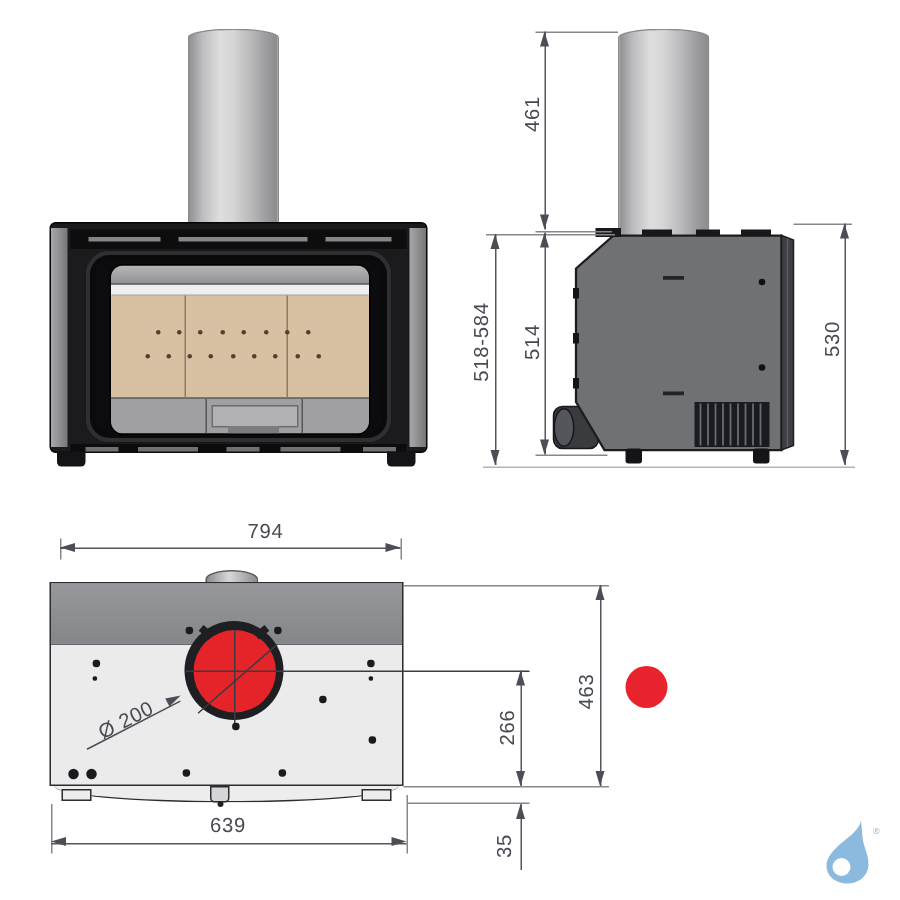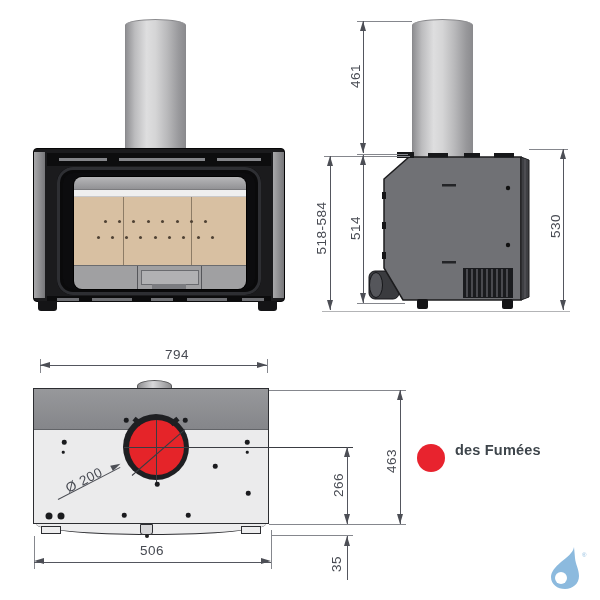--- a/index.html
+++ b/index.html
@@ -224,21 +224,21 @@
     <div class="hline" style="left:40px;top:365px;width:227px;"></div>
     <div class="ar ar-left" style="left:40px;top:361.5px;"></div>
     <div class="ar ar-right" style="left:257px;top:361.5px;"></div>
     <div class="dlab" style="left:167px;top:354px;margin-left:10px;">794</div>
   </div>
 
   <div>
     <div class="hline" style="left:34px;top:561.5px;width:237px;"></div>
     <div class="ar ar-left" style="left:34px;top:558px;"></div>
     <div class="ar ar-right" style="left:261px;top:558px;"></div>
-    <div class="dlab" style="left:152px;top:550px;">506</div>
+    <div class="dlab" style="left:152px;top:550px;">639</div>
   </div>
 
   <div>
     <div class="vline" style="left:363px;top:21px;height:132px;"></div>
     <div class="ar ar-up" style="left:359.5px;top:21px;"></div>
     <div class="ar ar-down" style="left:359.5px;top:143px;"></div>
     <div class="dlab rot" style="left:355px;top:76px;">461</div>
   </div>
 
   <div>
@@ -278,21 +278,20 @@
 
   <div>
     <div class="vline" style="left:347px;top:536px;height:44px;"></div>
     <div class="ar ar-up" style="left:343.5px;top:536px;"></div>
     <div class="dlab rot" style="left:336px;top:564px;">35</div>
   </div>
 
   <div>
     <div class="legend-dot" style="background: rgb(232, 35, 46);"></div>
     <div class="legend-text">
-      <div>des Fumées</div>
     </div>
   </div>
 
   <svg class="abs" style="left:550px;top:546px;" width="34" height="44" viewBox="0 0 34 44">
     <path d="M24,1 C23,7 17,11 11,16 C5,21 1,26 1,31 C1,38.5 7.5,43 15,43 C23,43 29,37.5 29,30 C29,23 25.5,18.5 25,12 C24.7,8 24.3,4 24,1 Z" fill="#8cbade"></path>
     <circle cx="11" cy="32" r="6" fill="#ffffff"></circle>
   </svg>
   <div class="reg">®</div>
 
 </div>

